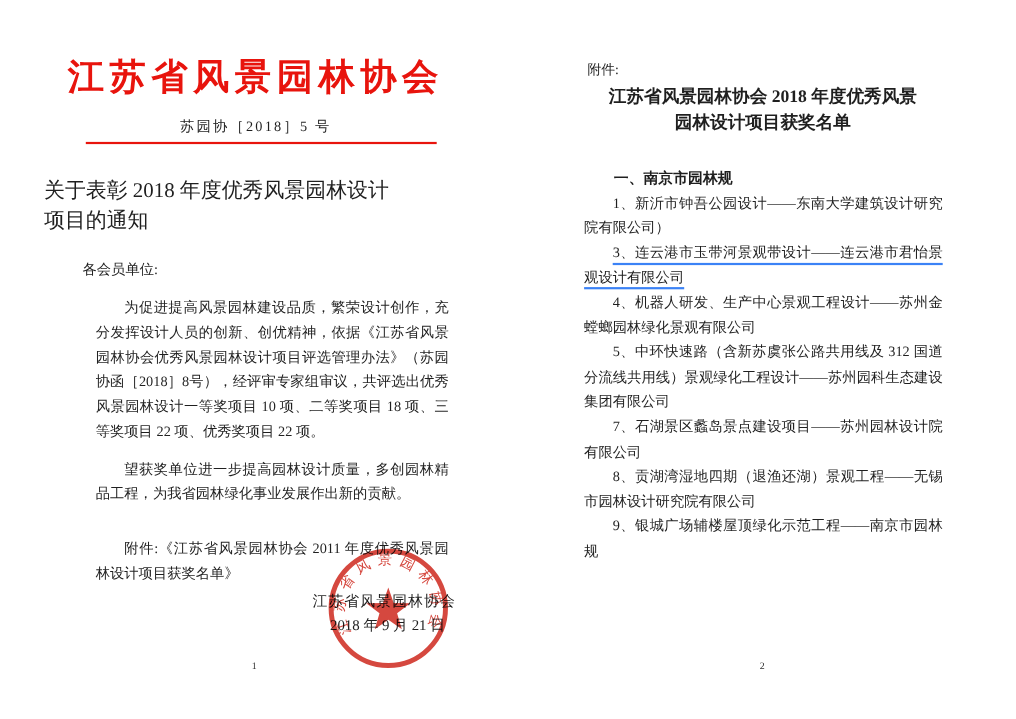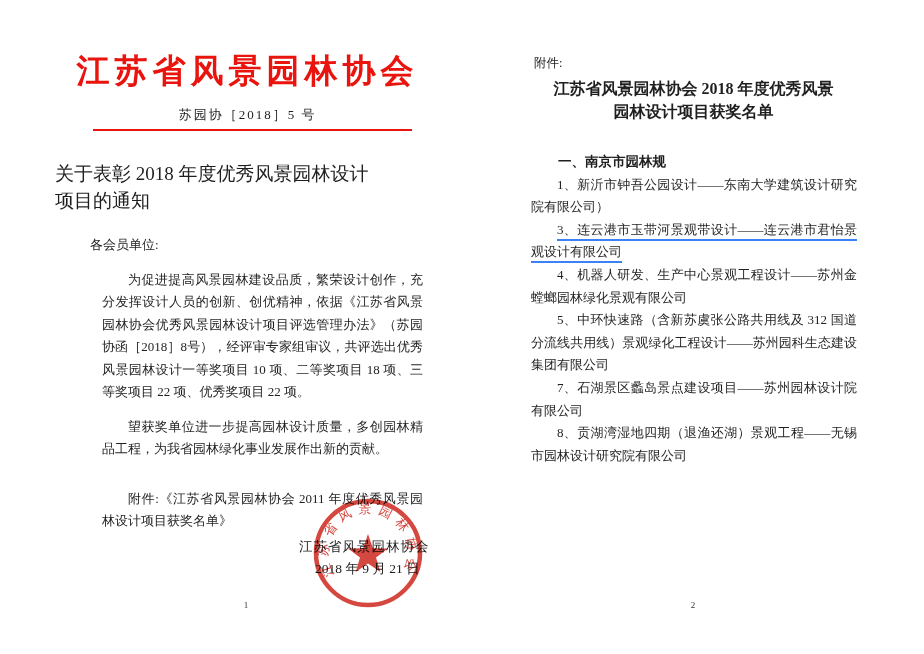--- a/index.html
+++ b/index.html
@@ -1,21 +1,21 @@
 <!DOCTYPE html>
 <html><head>
 <meta charset="utf-8">
 <style>
   html,body{margin:0;padding:0;background:#ffffff;}
   .canvas{
     position:relative;width:924px;height:654px;background:#ffffff;overflow:hidden;
     font-family:"Liberation Serif","DejaVu Serif",serif;color:#1f1f1f;
   }
   .page{position:absolute;top:0;height:654px;width:462px;}
-  #page-left{left:15px;}
+  #page-left{left:0;}
   #page-right{left:462px;}
 
   
   .org-title{
     position:absolute;left:30px;top:52px;width:405px;text-align:center;
     color:#e8140d;font-size:33px;font-weight:bold;letter-spacing:5px;line-height:38px;
     white-space:nowrap;
   }
   .doc-number{
     position:absolute;left:30px;top:106px;width:405px;text-align:center;
@@ -117,19 +117,20 @@
 
     <div class="list-block">
       <div class="section-heading">一、南京市园林规</div>
       <div>
           <div class="list-item"><span>1、新沂市钟吾公园设计——东南大学建筑设计研究院有限公司）</span></div>
           <div class="list-item"><span class="underline-red">3、连云港市玉带河景观带设计——连云港市君怡景观设计有限公司</span></div>
           <div class="list-item"><span>4、机器人研发、生产中心景观工程设计——苏州金螳螂园林绿化景观有限公司</span></div>
           <div class="list-item"><span>5、中环快速路（含新苏虞张公路共用线及 312 国道分流线共用线）景观绿化工程设计——苏州园科生态建设集团有限公司</span></div>
           <div class="list-item"><span>7、石湖景区蠡岛景点建设项目——苏州园林设计院有限公司</span></div>
           <div class="list-item"><span>8、贡湖湾湿地四期（退渔还湖）景观工程——无锡市园林设计研究院有限公司</span></div>
+          <div class="list-item"><span>9、银城广场辅楼屋顶绿化示范工程——南京市园林规</span></div>
         </div>
     </div>
 
     <div class="page-num">2</div>
   </div>
 
 </div>
 
 </body></html>

